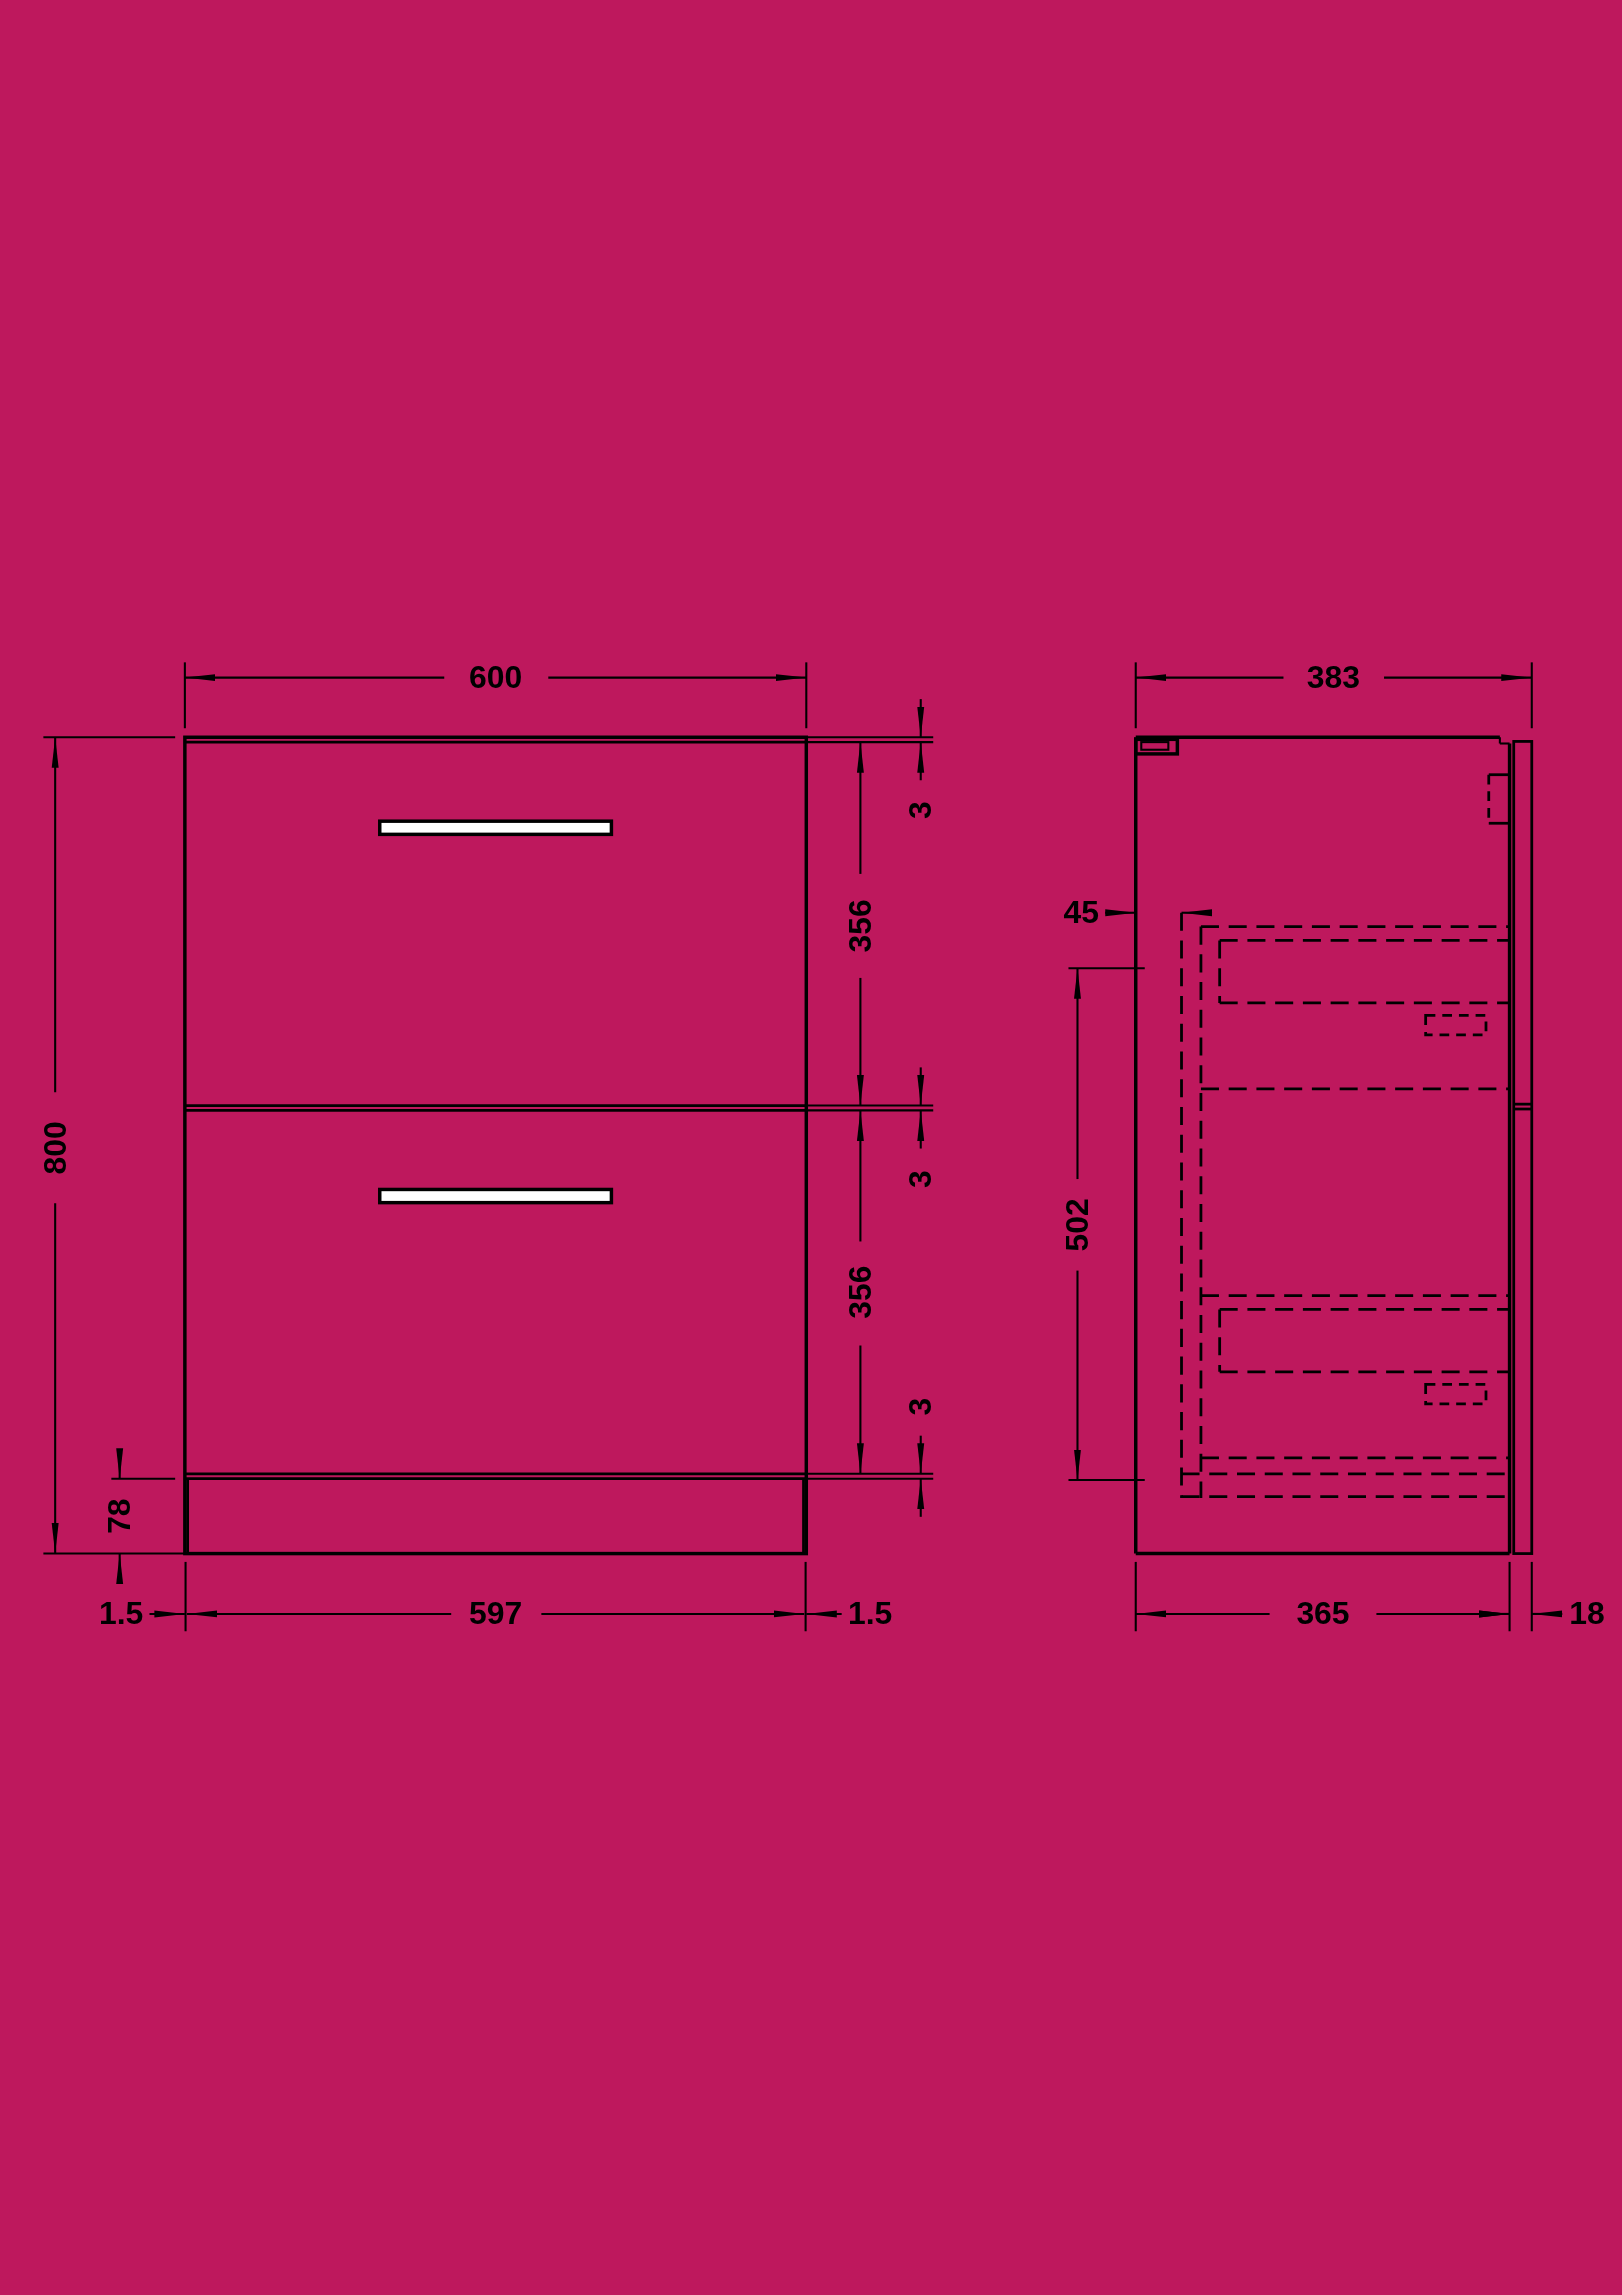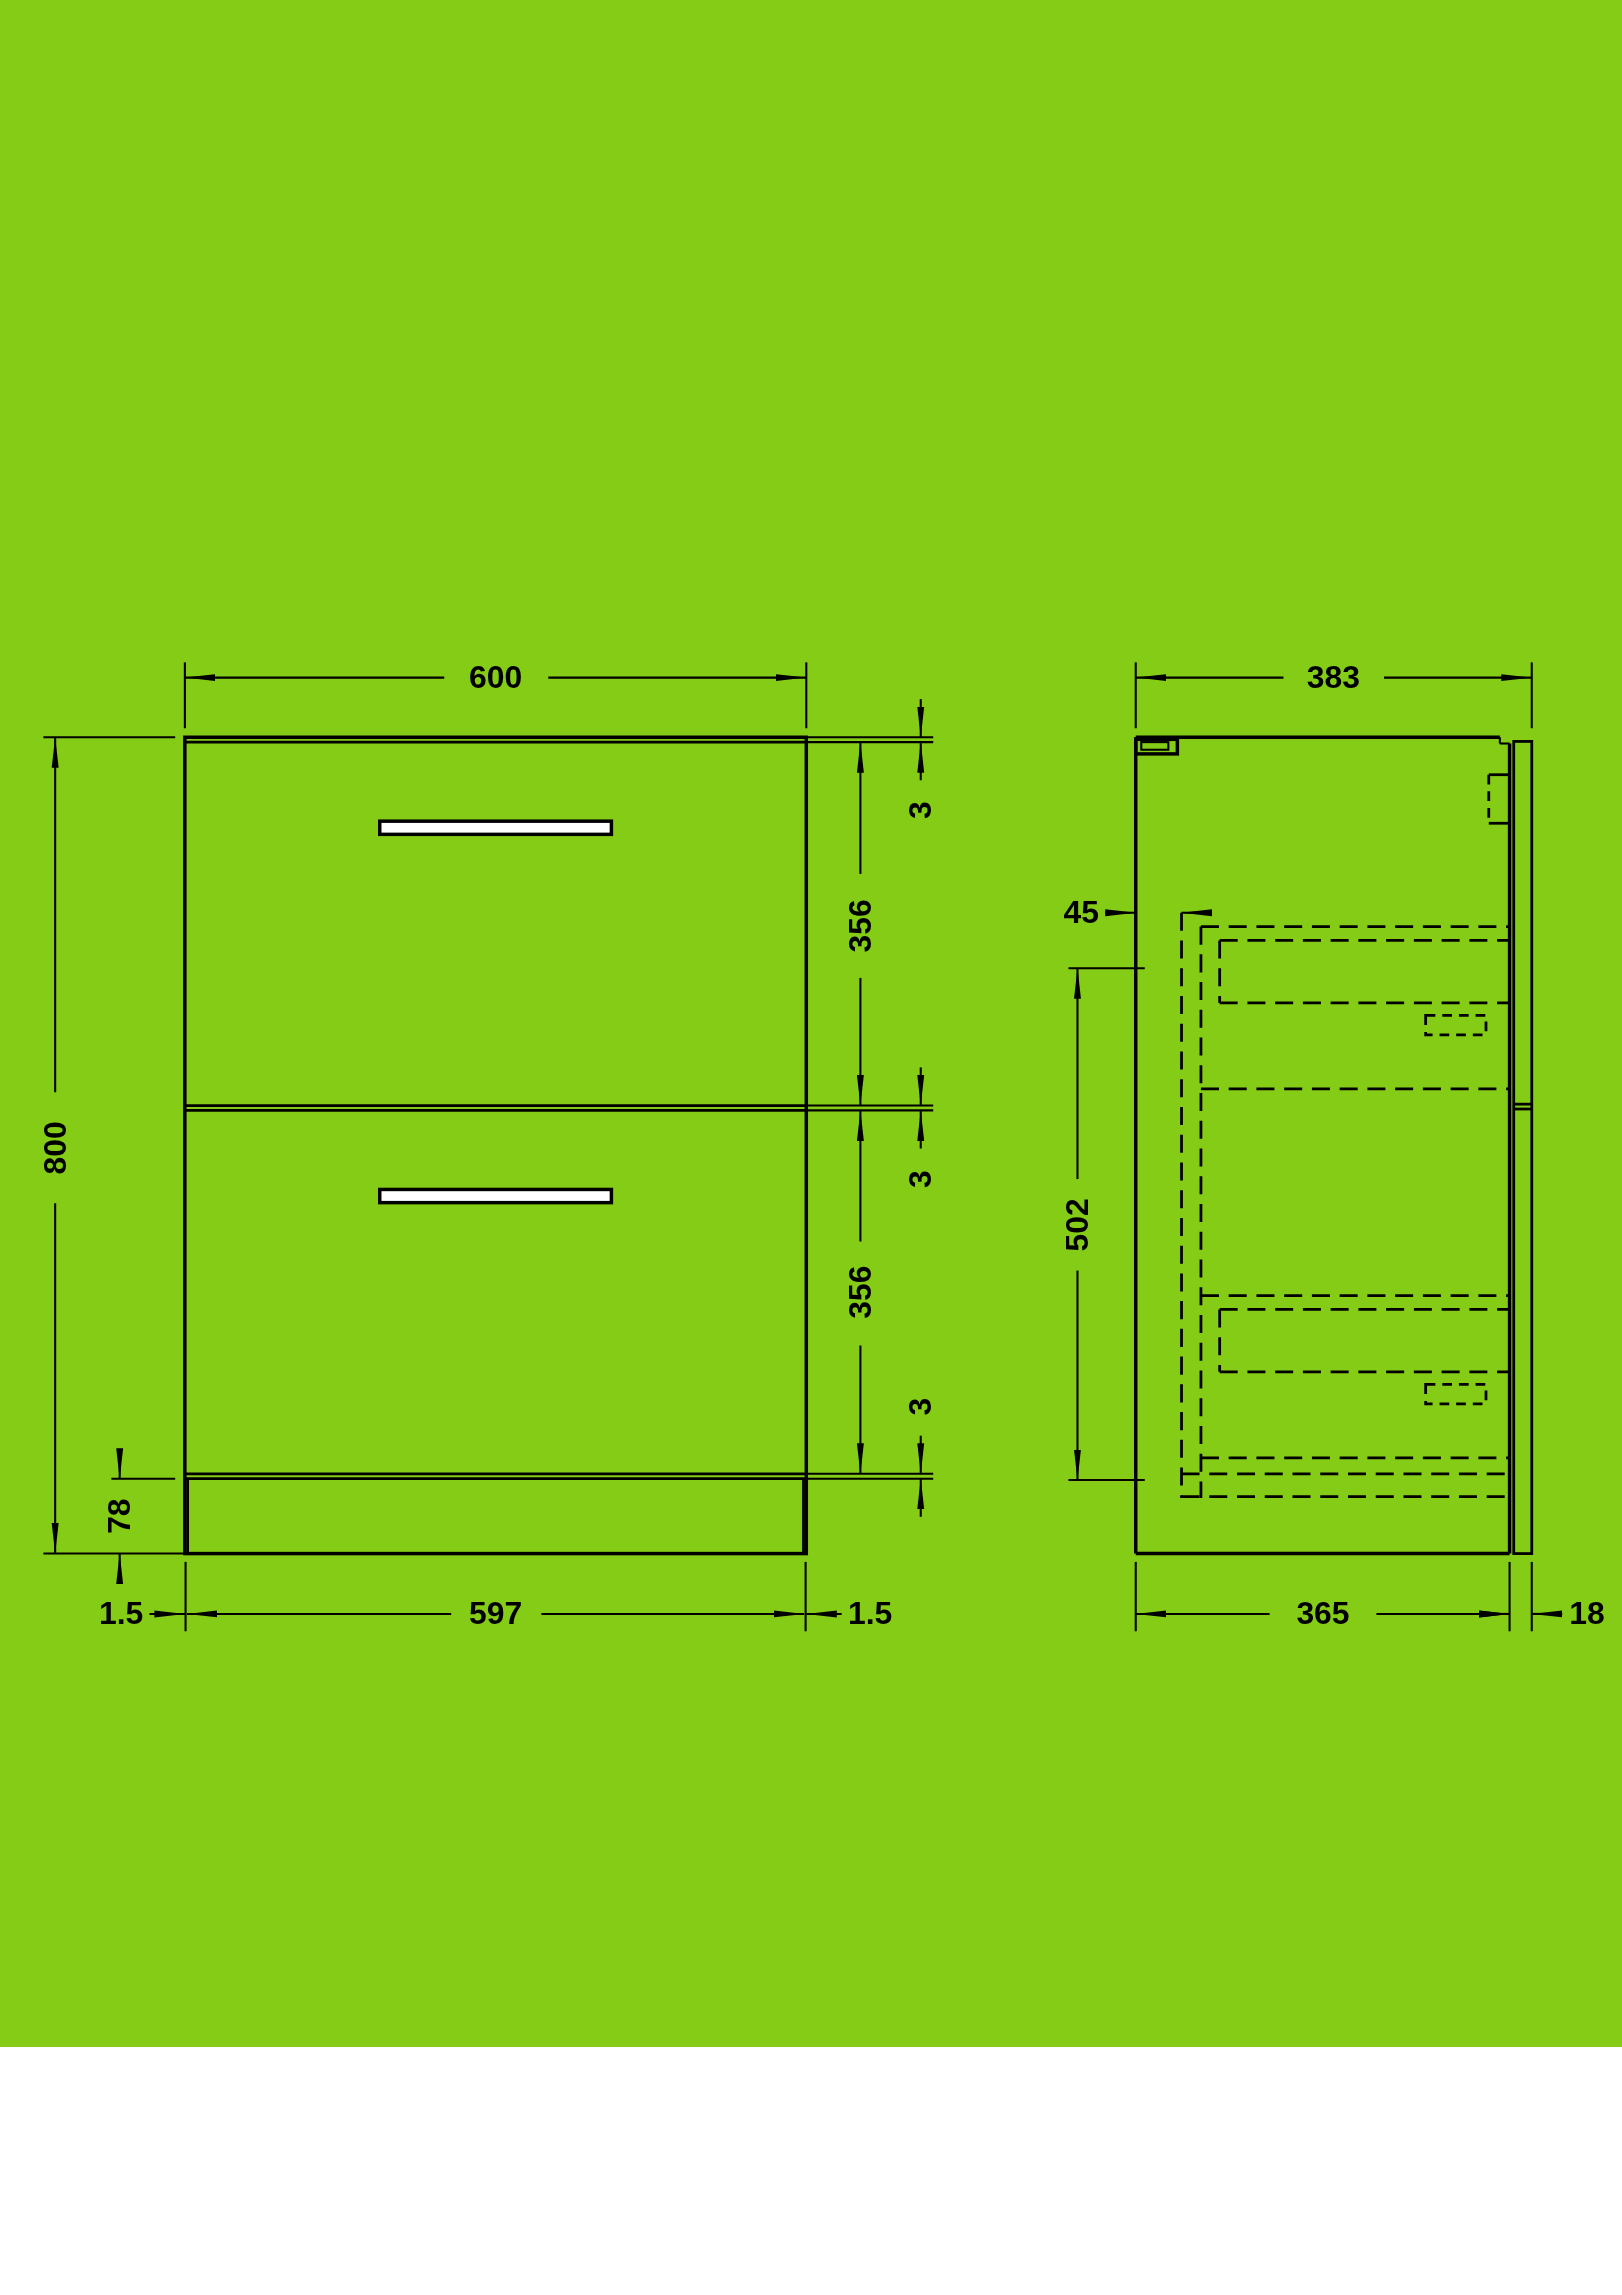--- a/index.html
+++ b/index.html
@@ -1,16 +1,16 @@
 <!DOCTYPE html>
 <html style="font-size:11px"><head>
 <meta charset="utf-8">
 <style>
   html,body { margin:0; padding:0; background:#ffffff; }
-  .stage { position:relative; width:1623px; height:2047px; background:#84cc16; }
+  .stage { position:relative; width:1623px; height:2295px; background:#be185d; }
   svg { display:block; }
   .outline  { stroke:#000; stroke-width:5; fill:none; }
   .inner    { stroke:#000; stroke-width:4; fill:none; }
   .thin     { stroke:#000; stroke-width:3; fill:none; }
   .dash     { stroke:#000; stroke-width:4; fill:none; stroke-dasharray:26 14; }
   .dash-sm  { stroke:#000; stroke-width:4; fill:none; stroke-dasharray:14 10; }
   .dim      { stroke:#000; stroke-width:3; fill:none; }
   .ext      { stroke:#000; stroke-width:3; fill:none; }
   .dimtxt   { font-family:"Liberation Sans", sans-serif; font-weight:700; font-size:46px; fill:#000; }
   .handle   { stroke:#000; stroke-width:5; fill:#ffffff; }

